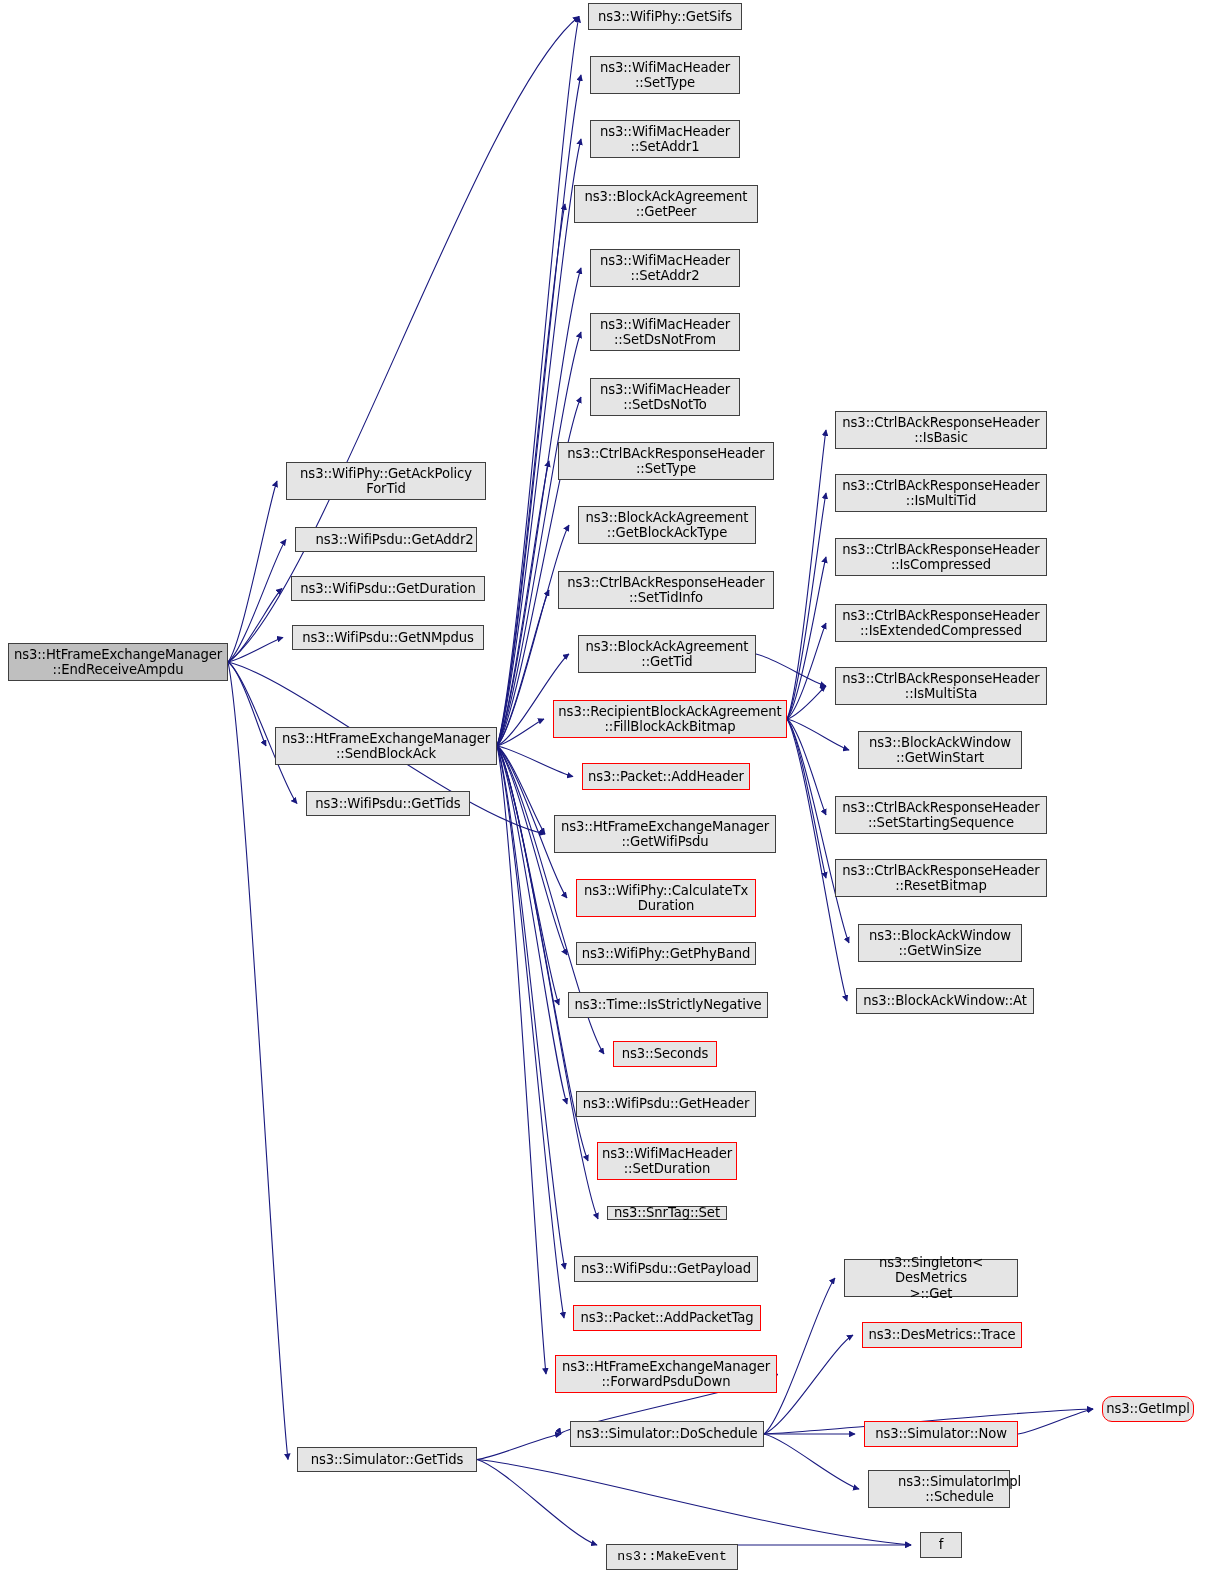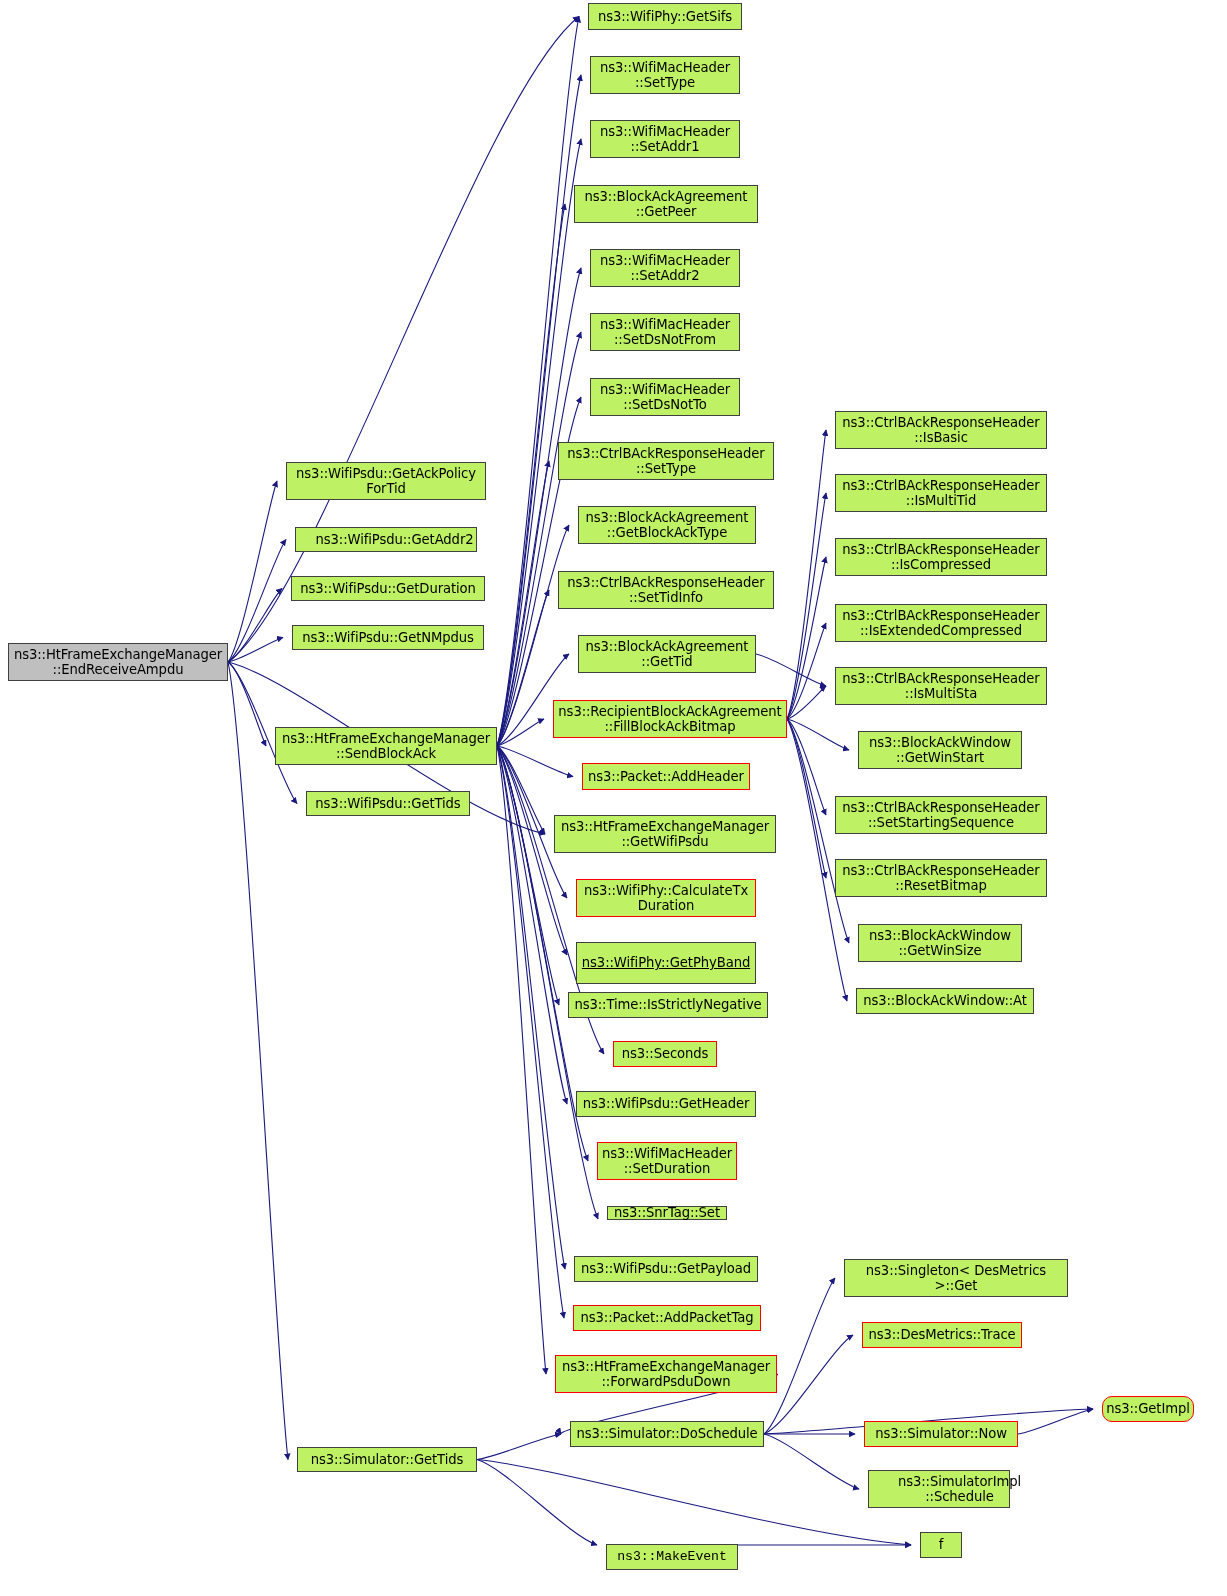--- a/index.html
+++ b/index.html
@@ -22,21 +22,21 @@
     height: 1596px;
     pointer-events: none;
   }
   .node {
     position: absolute;
     box-sizing: border-box;
     display: flex;
     align-items: center;
     justify-content: center;
     text-align: center;
-    background: #bef264;
+    background: #e5e5e5;
     border: 1px solid #404040;
     color: #000000;
     font-size: 13.2px;
     line-height: 15.5px;
     letter-spacing: -0.1px;
     white-space: pre-line;
     padding: 0 3px;
   }
   .node.red {
     border-color: #ff0000;
@@ -110,21 +110,21 @@
         <path d="M 764 1434 C 827.4150000000001 1431.5, 1000.6 1412, 1093 1409" fill="none" stroke="#19197f" stroke-width="1.1" marker-end="url(#arrow)"></path>
         <path d="M 764 1434 C 783.2 1434, 834 1434, 855 1434" fill="none" stroke="#19197f" stroke-width="1.1" marker-end="url(#arrow)"></path>
         <path d="M 764 1434 C 786.945 1439.5, 836.8 1482.4, 859 1489" fill="none" stroke="#19197f" stroke-width="1.1" marker-end="url(#arrow)"></path>
         <path d="M 726 1545 C 762.12 1545, 861.8 1545, 911 1545" fill="none" stroke="#19197f" stroke-width="1.1" marker-end="url(#arrow)"></path>
         <path d="M 1018 1434 C 1035.695 1431.5, 1076.8 1412, 1093 1409" fill="none" stroke="#19197f" stroke-width="1.1" marker-end="url(#arrow)"></path>
       </g>
   </svg>
   <div id="node-layer">
       <div class="node focus" style="left: 8px; top: 643px; width: 220px; height: 38px;">ns3::HtFrameExchangeManager
 ::EndReceiveAmpdu</div>
-      <div class="node" style="left: 286px; top: 462px; width: 200px; height: 38px;">ns3::WifiPsdu::GetAckPolicy
+      <div class="node" style="left: 286px; top: 462px; width: 200px; height: 38px;">ns3::WifiPhy::GetAckPolicy
 ForTid</div>
       <div class="node" style="left: 295px; top: 527px; width: 182px; height: 25px; padding-left: 20px;">ns3::WifiPsdu::GetAddr2</div>
       <div class="node" style="left: 291px; top: 576px; width: 194px; height: 25px;">ns3::WifiPsdu::GetDuration</div>
       <div class="node" style="left: 292px; top: 625px; width: 192px; height: 25px;">ns3::WifiPsdu::GetNMpdus</div>
       <div class="node" style="left: 275px; top: 727px; width: 222px; height: 38px;">ns3::HtFrameExchangeManager
 ::SendBlockAck</div>
       <div class="node" style="left: 306px; top: 791px; width: 164px; height: 25px;">ns3::WifiPsdu::GetTids</div>
       <div class="node" style="left: 297px; top: 1447px; width: 180px; height: 25px;">ns3::Simulator::GetTids</div>
       <div class="node" style="left: 588px; top: 3px; width: 154px; height: 27px;">ns3::WifiPhy::GetSifs</div>
       <div class="node" style="left: 590px; top: 56px; width: 150px; height: 38px;">ns3::WifiMacHeader
@@ -147,21 +147,21 @@
 ::SetTidInfo</div>
       <div class="node" style="left: 578px; top: 635px; width: 178px; height: 38px;">ns3::BlockAckAgreement
 ::GetTid</div>
       <div class="node red" style="left: 553px; top: 700px; width: 234px; height: 38px;">ns3::RecipientBlockAckAgreement
 ::FillBlockAckBitmap</div>
       <div class="node red" style="left: 582px; top: 763px; width: 168px; height: 27px;">ns3::Packet::AddHeader</div>
       <div class="node" style="left: 554px; top: 815px; width: 222px; height: 38px;">ns3::HtFrameExchangeManager
 ::GetWifiPsdu</div>
       <div class="node red" style="left: 576px; top: 879px; width: 180px; height: 38px;">ns3::WifiPhy::CalculateTx
 Duration</div>
-      <div class="node" style="left: 576px; top: 942px; width: 180px; height: 42px; text-decoration: underline;">ns3::WifiPhy::GetPhyBand</div>
+      <div class="node" style="left: 576px; top: 942px; width: 180px; height: 23px;">ns3::WifiPhy::GetPhyBand</div>
       <div class="node" style="left: 568px; top: 992px; width: 200px; height: 26px;">ns3::Time::IsStrictlyNegative</div>
       <div class="node red" style="left: 613px; top: 1041px; width: 104px; height: 26px;">ns3::Seconds</div>
       <div class="node" style="left: 576px; top: 1091px; width: 180px; height: 26px;">ns3::WifiPsdu::GetHeader</div>
       <div class="node red" style="left: 597px; top: 1142px; width: 140px; height: 38px;">ns3::WifiMacHeader
 ::SetDuration</div>
       <div class="node" style="left: 607px; top: 1206px; width: 120px; height: 14px;">ns3::SnrTag::Set</div>
       <div class="node" style="left: 574px; top: 1256px; width: 184px; height: 26px;">ns3::WifiPsdu::GetPayload</div>
       <div class="node red" style="left: 573px; top: 1305px; width: 188px; height: 26px;">ns3::Packet::AddPacketTag</div>
       <div class="node red" style="left: 555px; top: 1355px; width: 222px; height: 38px;">ns3::HtFrameExchangeManager
 ::ForwardPsduDown</div>
@@ -179,21 +179,21 @@
 ::IsMultiSta</div>
       <div class="node" style="left: 858px; top: 731px; width: 164px; height: 38px;">ns3::BlockAckWindow
 ::GetWinStart</div>
       <div class="node" style="left: 835px; top: 796px; width: 212px; height: 38px;">ns3::CtrlBAckResponseHeader
 ::SetStartingSequence</div>
       <div class="node" style="left: 835px; top: 859px; width: 212px; height: 38px;">ns3::CtrlBAckResponseHeader
 ::ResetBitmap</div>
       <div class="node" style="left: 858px; top: 924px; width: 164px; height: 38px;">ns3::BlockAckWindow
 ::GetWinSize</div>
       <div class="node" style="left: 856px; top: 988px; width: 178px; height: 26px;">ns3::BlockAckWindow::At</div>
-      <div class="node" style="left: 844px; top: 1259px; width: 224px; height: 38px;">ns3::Singleton&lt; DesMetrics
+      <div class="node" style="left: 844px; top: 1259px; width: 174px; height: 38px;">ns3::Singleton&lt; DesMetrics
 &gt;::Get</div>
       <div class="node red" style="left: 862px; top: 1322px; width: 160px; height: 26px;">ns3::DesMetrics::Trace</div>
       <div class="node red" style="left: 1102px; top: 1396px; width: 92px; height: 26px; border-radius: 10px;">ns3::GetImpl</div>
       <div class="node red" style="left: 864px; top: 1421px; width: 154px; height: 26px;">ns3::Simulator::Now</div>
       <div class="node" style="left: 868px; top: 1470px; width: 142px; height: 38px; padding-left: 44px;">ns3::SimulatorImpl
 ::Schedule</div>
       <div class="node" style="left: 920px; top: 1532px; width: 42px; height: 26px;">f</div>
     </div>
 </div>
 

